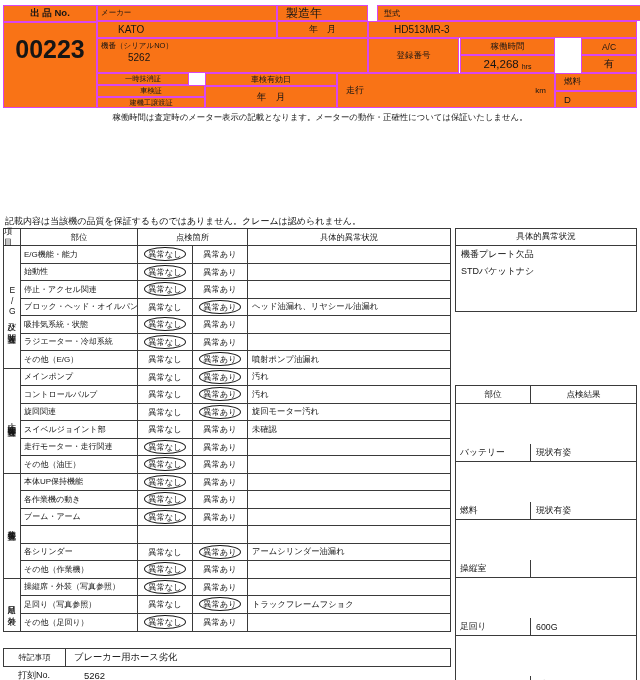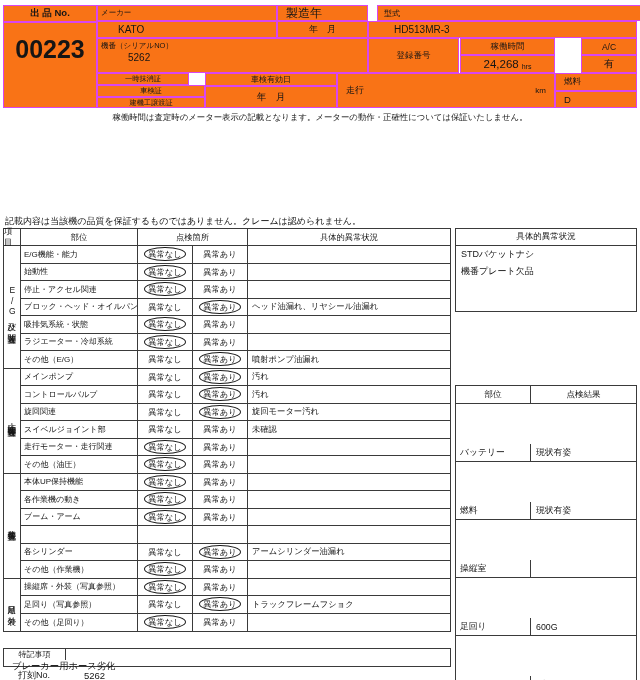--- a/index.html
+++ b/index.html
@@ -41,21 +41,21 @@
   .rtable { position:absolute; left:455px; top:385px; width:182px; border:1px solid #3a3a3a; }
   .rthead { display:flex; height:18px; border-bottom:1px solid #3a3a3a; }
   .rthead > div { display:flex; align-items:center; justify-content:center; font-size:8.5px; }
   .rth1 { width:75px; border-right:1px solid #3a3a3a; }
   .rth2 { flex:1; }
   .rtrow { display:flex; height:18px;margin-top:40px; }
   .rtrow:last-child > div { border-bottom:none; }
   .rtc1 { width:75px; border-right:1px solid #3a3a3a; border-bottom:1px solid #3a3a3a; display:flex; align-items:center; padding-left:4px; font-size:8.8px; }
   .rtc2 { flex:1; border-bottom:1px solid #3a3a3a; display:flex; align-items:center; padding-left:5px; font-size:8.8px; }
   
-  .notesrow { position:absolute; left:3px; top:648px; width:448px; height:19px; border:1px solid #3a3a3a; display:flex;flex-direction:column; }
+  .notesrow { position:absolute; left:3px; top:648px; width:448px; height:19px; border:1px solid #3a3a3a; display:flex; }
   .notesrow .nl { width:62px; border-right:1px solid #3a3a3a; display:flex; align-items:center; justify-content:center; font-size:8px; }
   .notesrow .nv { flex:1; display:flex; align-items:center; padding-left:8px; font-size:9.3px; }
 </style>
 </head>
 <body>
 
 <div class="hwrap">
   <div class="hcell hc" style="left:0;top:0;width:94px;height:17px;font-weight:bold;font-size:9.5px">出 品 No.</div>
   <div class="hcell hc" style="left:0;top:17px;width:94px;height:86px;align-items:flex-start;padding-top:12px;font-size:25px;font-weight:bold">00223</div>
 
@@ -347,22 +347,22 @@
           </div>
     <div class="ic note"></div>
   </div>
       </div>
   </div>
 </div>
 
 <div class="rbox">
   <div class="rhead">具体的異常状況</div>
   <div id="abnormal-items">
+      <div class="aline">機番プレート欠品</div>
       <div class="aline">STDバケットナシ</div>
-      <div class="aline">機番プレート欠品</div>
     </div>
 </div>
 
 <div class="rtable">
   <div class="rthead">
     <div class="rth1">部位</div>
     <div class="rth2">点検結果</div>
   </div>
   <div id="rtbody">
       <div class="rtrow">

